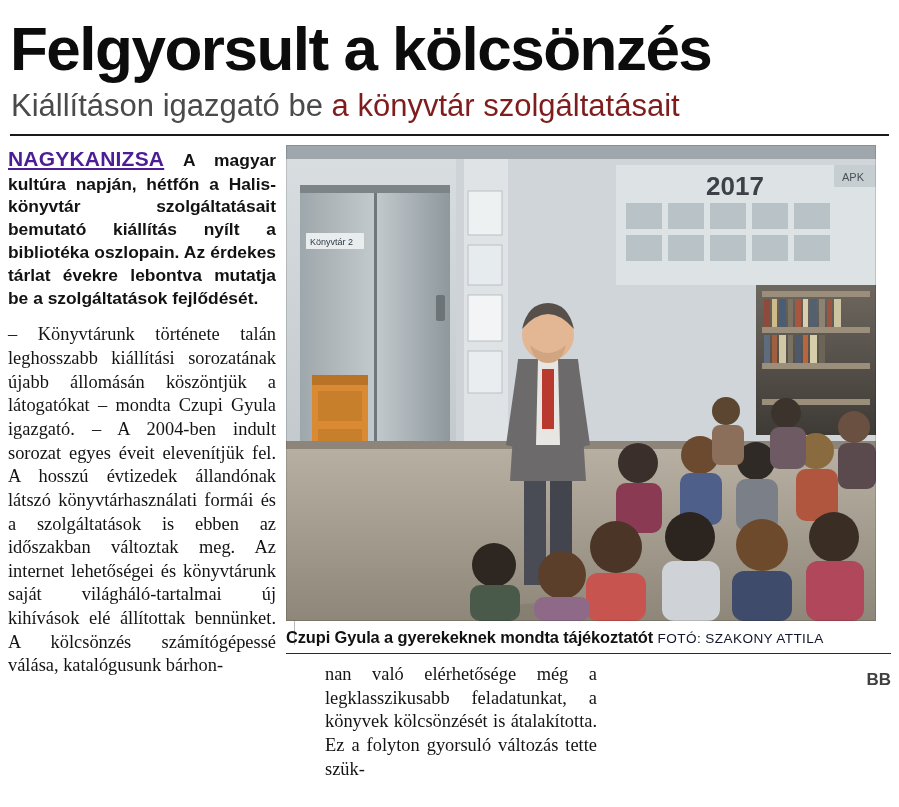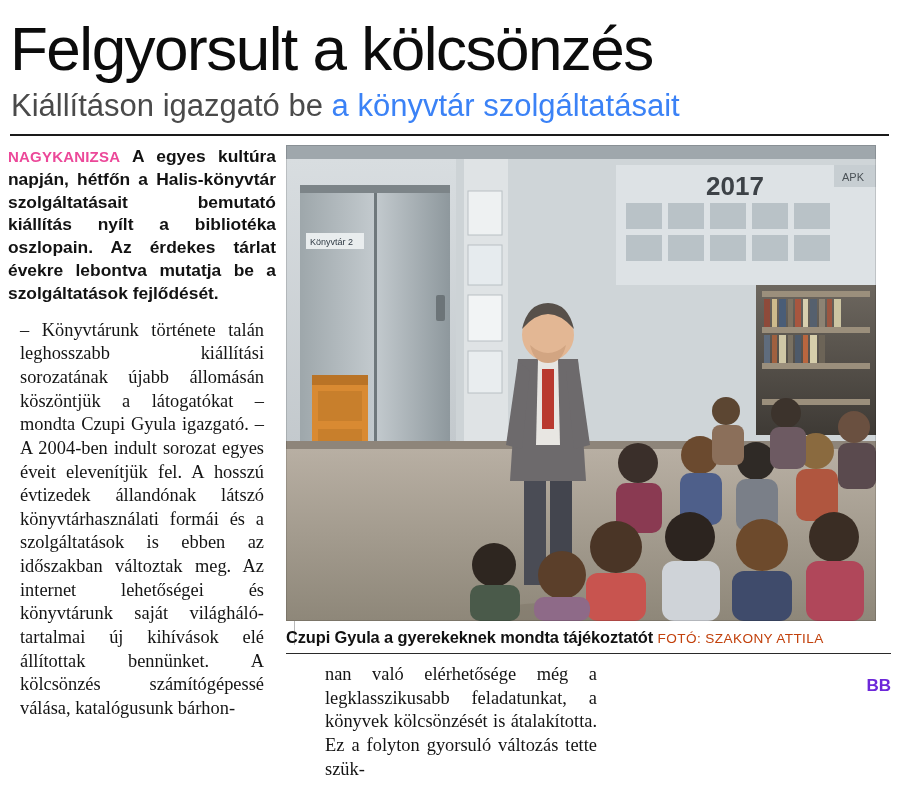--- a/index.html
+++ b/index.html
@@ -18,39 +18,39 @@
     position: relative;
     width: 899px;
     height: 807px;
     box-sizing: border-box;
     padding: 0 8px;
   }
 
   
   .headline {
     font-family: "Liberation Sans", sans-serif;
-    font-weight: normal;
+    font-weight: bold;
     font-size: 62px;
     line-height: 1.0;
     letter-spacing: -1.5px;
     color: #0c0c0c;
     margin: 18px 0 0 2px;
     white-space: nowrap;
   }
   .subhead {
     font-family: "Liberation Sans", sans-serif;
     font-weight: normal;
     font-size: 31px;
     line-height: 1.1;
     color: #4a4a4a;
     margin: 9px 0 0 3px;
     white-space: nowrap;
   }
   .subhead .accent {
-    color: #3b82f6;
+    color: #7f1d1d;
   }
   .rule {
     border-top: 2px solid #1a1a1a;
     margin: 11px 2px 0 2px;
     height: 0;
   }
 
   
   .content {
     position: relative;
@@ -75,34 +75,35 @@
     font-family: "Liberation Sans", sans-serif;
     font-weight: bold;
     font-size: 17.4px;
     line-height: 1.31;
     color: #121212;
     text-align: justify;
     margin: 0;
     hyphens: manual;
   }
   .lead .dateline {
-    color: #ec4899;
-    font-size: 15px;
+    color: #4c1d95;
+    font-size: 21px;
     letter-spacing: 0.2px;
+    text-decoration: underline;
   }
 
   .body-text {
     font-family: "Liberation Serif", serif;
     font-size: 18.4px;
     line-height: 1.285;
     text-align: justify;
     color: #141414;
     margin: 14px 0 0 0;
   }
-  .body-text p { margin: 12px; }
+  .body-text p { margin: 0; }
 
   
   .photo {
     width: 590px;
     height: 476px;
     position: relative;
     overflow: hidden;
     background: #9aa6ad;
   }
   .photo svg { display: block; }
@@ -112,21 +113,21 @@
     font-family: "Liberation Sans", sans-serif;
     font-size: 16.4px;
     font-weight: bold;
     color: #111111;
     letter-spacing: -0.1px;
     white-space: nowrap;
   }
   .caption .credit {
     font-weight: normal;
     font-size: 13.6px;
-    color: #c2410c;
+    color: #0f172a;
     letter-spacing: 0.4px;
   }
 
   .caption-rule {
     border-top: 1px solid #2a2a2a;
     margin: 6px 0 0 0;
   }
 
   
   .bottom-cols {
@@ -143,23 +144,23 @@
     line-height: 1.285;
     text-align: justify;
     color: #141414;
   }
   .bottom-cols .bcol p { margin: 0; }
 
   .byline {
     font-family: "Liberation Sans", sans-serif;
     font-weight: bold;
     font-size: 17px;
-    color: #6d28d9;
+    color: #404040;
     text-align: right;
-    margin-top: 12px;
+    margin-top: 6px;
   }
 
   
   .vdivider {
     position: absolute;
     left: 286px;
     top: 2px;
     width: 0;
     border-left: 1px solid #b9b9b9;
     height: 498px;
@@ -174,21 +175,21 @@
 
   <div class="subhead"><span>Kiállításon igazgató be </span><span class="accent">a könyvtár szolgáltatásait</span></div>
 
   <div class="rule"></div>
 
   <div class="content">
 
     <div class="vdivider"></div>
 
     <div class="col-left">
-      <p class="lead"><span class="dateline">NAGYKANIZSA</span><span> A egyes kultúra napján, hétfőn a Halis-könyvtár szolgáltatásait bemutató kiállítás nyílt a bibliotéka oszlopain. Az érdekes tárlat évekre lebontva mutatja be a szolgáltatások fejlődését.</span></p>
+      <p class="lead"><span class="dateline">NAGYKANIZSA</span><span> A magyar kultúra napján, hétfőn a Halis-könyvtár szolgáltatásait bemutató kiállítás nyílt a bibliotéka oszlopain. Az érdekes tárlat évekre lebontva mutatja be a szolgáltatások fejlődését.</span></p>
       <div class="body-text">
         <p>– Könyvtárunk története talán leghosszabb kiállítási sorozatának újabb állomásán köszöntjük a látogatókat – mondta Czupi Gyula igazgató. – A 2004-ben indult sorozat egyes éveit elevenítjük fel. A hosszú évtizedek állandónak látszó könyvtárhasználati formái és a szolgáltatások is ebben az időszakban változtak meg. Az internet lehetőségei és könyvtárunk saját világháló-tartalmai új kihívások elé állítottak bennünket. A kölcsönzés számítógépessé válása, katalógusunk bárhon-</p>
       </div>
     </div>
 
     <div class="right-block">
 
       <div class="photo">
         <svg width="590" height="476" viewBox="0 0 590 476" xmlns="http://www.w3.org/2000/svg">
           <defs>

